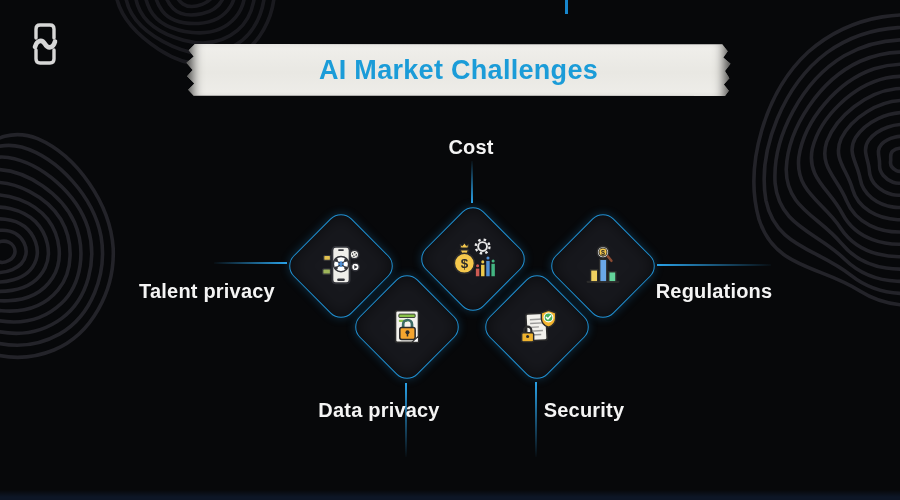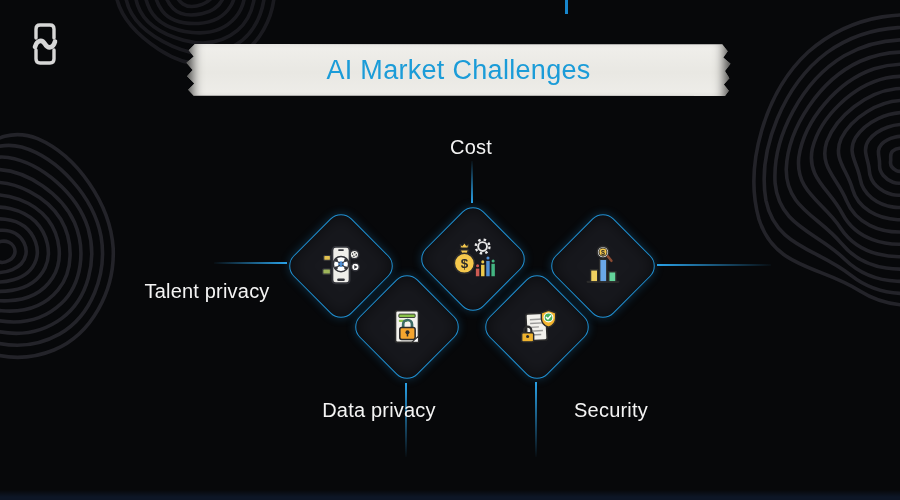--- a/index.html
+++ b/index.html
@@ -18,21 +18,21 @@
     position: absolute; left: 186px; top: 44px; width: 545px; height: 52px;
     background: linear-gradient(180deg, #f0efeb 0%, #e9e8e3 55%, #eeede9 100%);
     display: flex; align-items: center; justify-content: center;
     clip-path: polygon(1.6% 0%, 98.4% 0.6%, 99.4% 14%, 98.6% 26%, 99.9% 38%,
       98.9% 52%, 99.7% 66%, 98.7% 78%, 99.6% 90%, 98.9% 100%, 1.4% 99.4%,
       0.4% 88%, 1.5% 76%, 0.2% 62%, 1.2% 50%, 0.1% 36%, 1.4% 24%, 0.5% 12%);
     box-shadow: inset 16px 0 12px -10px rgba(0,0,0,0.75),
                 inset -16px 0 12px -10px rgba(0,0,0,0.75);
   }
   .banner-title {
-    margin: 16px; font-size: 27px; font-weight: 400; letter-spacing: 0.3px;
+    margin: 16px; font-size: 27px; font-weight: 700; letter-spacing: 0.3px;
     color: #1b9cd8;
   }
 
   
   .tile {
     position: absolute; width: 80px; height: 80px;
     background: #17181d;
     border: 1.6px solid #1f8fd0;
     border-radius: 15px;
     transform: rotate(45deg);
@@ -55,27 +55,27 @@
   #line-regulations { left: 657px; top: 264px; width: 114px; height: 2px;
     background: linear-gradient(to right, #2aa2e8, rgba(42,162,232,0.03)); }
   #line-privacy     { left: 405px; top: 383px; width: 2px;  height: 74px;
     background: linear-gradient(to bottom, #2aa2e8, rgba(42,162,232,0.02)); }
   #line-security    { left: 535px; top: 382px; width: 2px;  height: 75px;
     background: linear-gradient(to bottom, #2aa2e8, rgba(42,162,232,0.02)); }
 
   
   .node-label {
     position: absolute; transform: translate(-50%, -50%);
-    color: #f4f4f4; font-size: 20px; white-space: nowrap; letter-spacing: 0.2px;
+    color: #f4f4f4; font-size: 20px; white-space: nowrap; letter-spacing: 0.2px; font-weight: bold;
   }
   #label-cost        { left: 471px; top: 147px; }
   #label-talent      { left: 207px; top: 291px; }
   #label-regulations { left: 714px; top: 291px; }
   #label-privacy     { left: 337px; top: 410px; margin-left: 42px; }
-  #label-security    { left: 584px; top: 410px; margin-left: 27px; }
+  #label-security    { left: 584px; top: 410px; }
 
   .top-tick { position: absolute; left: 565px; top: 0; width: 3px; height: 14px;
     background: #1786cc; }
   .bottom-strip { position: absolute; left: 0; bottom: 0; width: 900px; height: 10px;
     background: linear-gradient(to bottom, rgba(13,22,38,0), #0d1626 70%); }
 </style>
 </head>
 <body>
 
 <div class="stage">
@@ -231,16 +231,17 @@
         <path d="M33.8 14 l1.6 1.7 3 -3.4" stroke="#ffffff" stroke-width="1.6" fill="none" stroke-linecap="round" stroke-linejoin="round"></path>
         <path d="M10.5 30 v-2.6 a3.8 3.8 0 0 1 7.6 0 V30" fill="none" stroke="#2b2b2b" stroke-width="2.2"></path>
         <rect x="8" y="30" width="12.5" height="9.5" rx="1.5" fill="#f0b42f" stroke="#2b2b2b" stroke-width="1.5"></rect>
         <circle cx="14.2" cy="34" r="1.6" fill="#2b2b2b"></circle>
       </svg>
     </div>
   </div>
 
   <div class="node-label" id="label-cost">Cost</div>
   <div class="node-label" id="label-talent">Talent privacy</div>
+  <div class="node-label" id="label-regulations">Regulations</div>
   <div class="node-label" id="label-privacy">Data privacy</div>
   <div class="node-label" id="label-security">Security</div>
 
 </div>
 
 </body></html>

